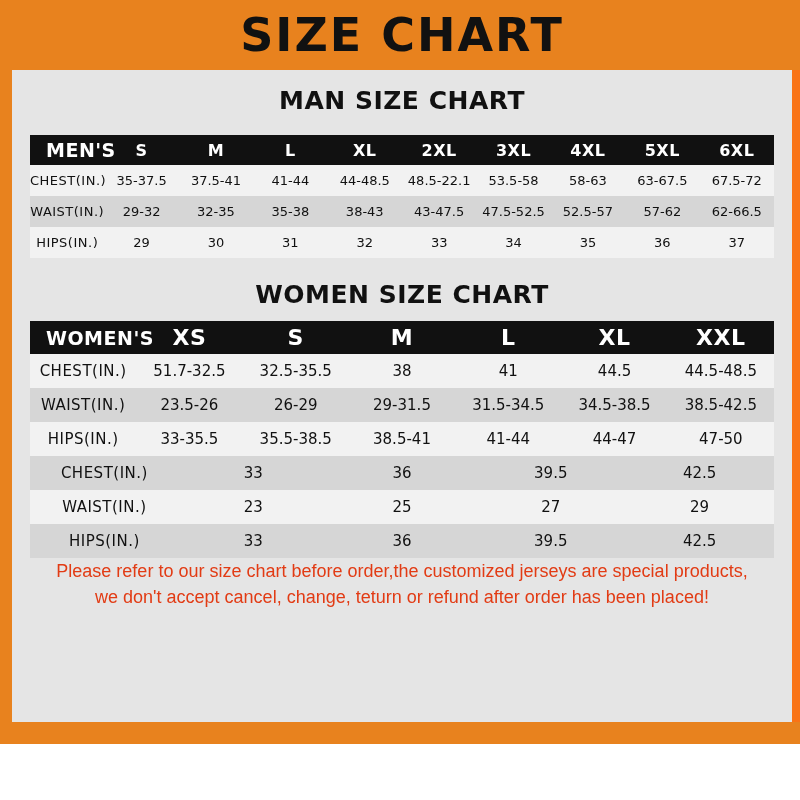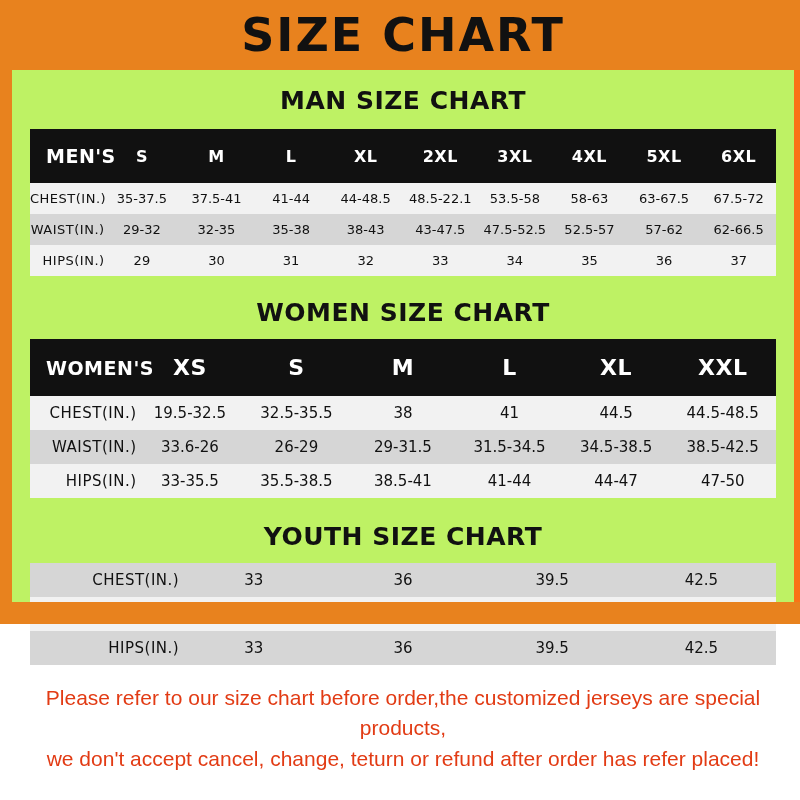--- a/index.html
+++ b/index.html
@@ -9,25 +9,25 @@
   body {
     width: 800px;
     height: 800px;
     background: #ffffff;
     font-family: "Liberation Sans", sans-serif;
     overflow: hidden;
   }
   .page {
     position: relative;
     width: 800px;
-    height: 624px;
-    background: #bef264;
+    height: 744px;
+    background: #e5e5e5;
     box-sizing: border-box;
     border-left: 12px solid #e8821e;
-    border-right: 6px solid #f97316;
+    border-right: 8px solid #f97316;
   }
   .header-bar {
     position: relative;
     height: 70px;
     background: #e8821e;
     display: flex;
     align-items: center;
     justify-content: center;
     margin: 0 -12px;
   }
@@ -44,21 +44,21 @@
     box-sizing: border-box;
   }
   .section-title {
     text-align: center;
     font-family: "DejaVu Sans", sans-serif;
     font-weight: bold;
     font-size: 25px;
     color: #111111;
     letter-spacing: 0.5px;
   }
-  .sec1-title { margin: 16px 0 14px 0; }
+  .sec1-title { margin: 16px 0 20px 0; }
   .sec2-title { margin: 22px 0 12px 0; }
   .sec3-title { margin: 24px 0 12px 0; }
 
   table.chart {
     width: 100%;
     border-collapse: collapse;
     table-layout: fixed;
   }
   table.chart td, table.chart th {
     text-align: center;
@@ -66,62 +66,61 @@
     font-family: "DejaVu Sans", sans-serif;
   }
   
   tr.head {
     background: #111111;
   }
   tr.head td {
     color: #ffffff;
     font-weight: bold;
     font-size: 16px;
-    padding: 16px 0;
+    padding: 4px 0;
     letter-spacing: 0.5px;
   }
   tr.head td.rowlabel {
     text-align: left;
     padding-left: 16px;
     font-size: 18px;
   }
   
   tr.r-light { background: #f2f2f2; }
   tr.r-dark  { background: #d6d6d6; }
   tr.body td {
     color: #111111;
     font-size: 14px;
     padding: 8px 0;
   }
   tr.body td.rowlabel {
     font-size: 14px;
     letter-spacing: 0.5px;
-    text-align: right;
+    text-align: center;
   }
 
   
   #men-table tr.head td.rowlabel { font-size: 19px; }
   #men-table tr.body td { font-size: 13px; }
 
   
   #women-table tr.head td { font-size: 22px; }
   #women-table tr.head td.rowlabel { font-size: 19px; }
   #women-table tr.body td { font-size: 15px; }
 
   
   #youth-table tr.head td { font-size: 17px; }
   #youth-table tr.head td.rowlabel { font-size: 19px; }
   #youth-table tr.body td { font-size: 15px; }
 
   .notice {
-    margin-top: 18px;
     text-align: center;
     color: #e23b14;
     font-family: "Liberation Sans", sans-serif;
-    font-size: 21px;
+    font-size: 18px;
     line-height: 1.45;
     padding: 0 6px;
   }
   .footer-bar {
     position: absolute;
     left: -12px;
     right: -12px;
     bottom: 0;
     height: 22px;
     background: #e8821e;
@@ -199,49 +198,48 @@
         <td class="rowlabel">WOMEN'S</td>
         <td>XS</td>
         <td>S</td>
         <td>M</td>
         <td>L</td>
         <td>XL</td>
         <td>XXL</td>
       </tr>
       <tr class="body r-light">
         <td class="rowlabel">CHEST(IN.)</td>
-        <td>19.5-32.5</td>
+        <td>51.7-32.5</td>
         <td>32.5-35.5</td>
         <td>38</td>
         <td>41</td>
         <td>44.5</td>
         <td>44.5-48.5</td>
       </tr>
       <tr class="body r-dark">
         <td class="rowlabel">WAIST(IN.)</td>
-        <td>33.6-26</td>
+        <td>23.5-26</td>
         <td>26-29</td>
         <td>29-31.5</td>
         <td>31.5-34.5</td>
         <td>34.5-38.5</td>
         <td>38.5-42.5</td>
       </tr>
       <tr class="body r-light">
         <td class="rowlabel">HIPS(IN.)</td>
         <td>33-35.5</td>
         <td>35.5-38.5</td>
         <td>38.5-41</td>
         <td>41-44</td>
         <td>44-47</td>
         <td>47-50</td>
       </tr>
     </tbody>
       </table>
 
-    <div class="section-title sec3-title">YOUTH SIZE CHART</div>
     <table class="chart" id="youth-table">
       <tbody>
       <tr class="body r-dark">
         <td class="rowlabel">CHEST(IN.)</td>
         <td>33</td>
         <td>36</td>
         <td>39.5</td>
         <td>42.5</td>
       </tr>
       <tr class="body r-light">
@@ -256,19 +254,19 @@
         <td>33</td>
         <td>36</td>
         <td>39.5</td>
         <td>42.5</td>
       </tr>
     </tbody>
       </table>
 
     <div class="notice">
       <div>Please refer to our size chart before order,the customized jerseys are special products,</div>
-      <div>we don't accept cancel, change, teturn or refund after order has refer placed!</div>
+      <div>we don't accept cancel, change, teturn or refund after order has been placed!</div>
     </div>
 
   </div>
 
   <div class="footer-bar"></div>
 </div>
 
 </body></html>

